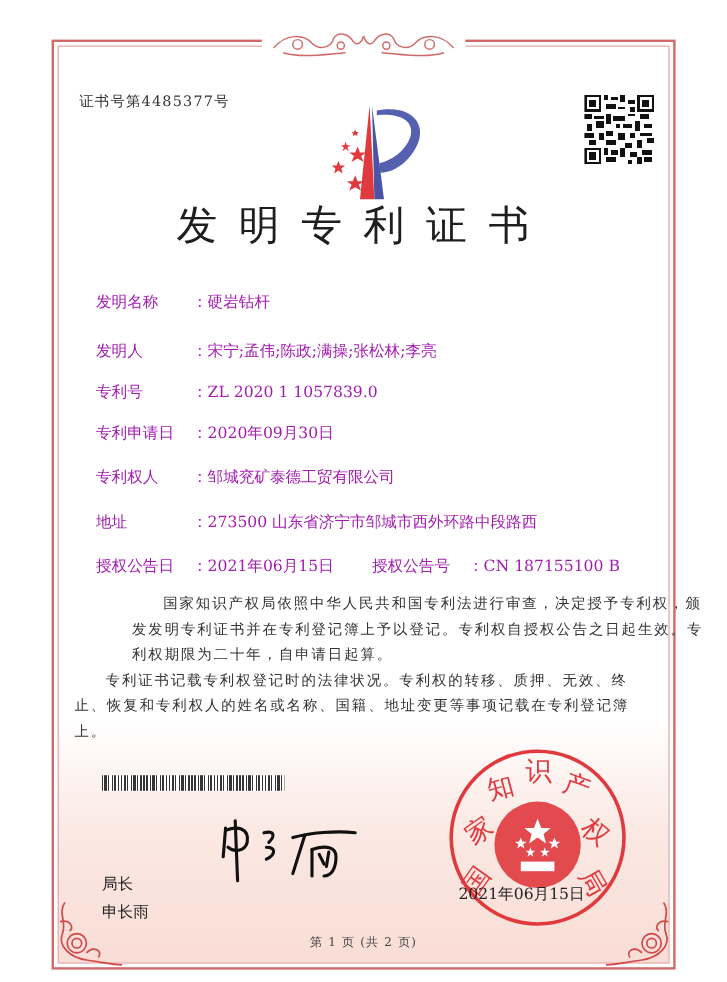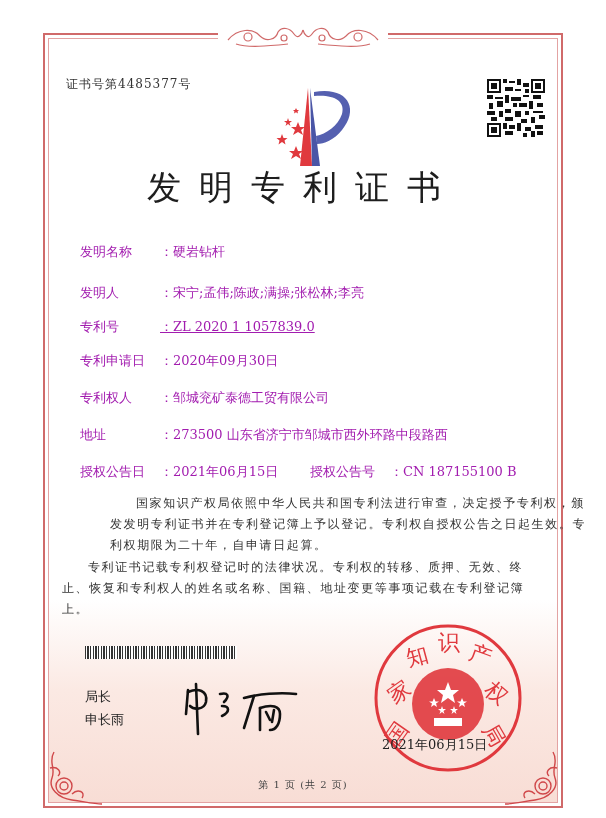--- a/index.html
+++ b/index.html
@@ -20,21 +20,21 @@
   .title { position:absolute; left:0; width:606px; top:165px; text-align:center;
            font-size:34px; letter-spacing:18px; color:#1e1e1e; font-family:"DejaVu Sans","Liberation Sans",sans-serif; font-weight:normal; }
   .field { position:absolute; left:80px; font-size:13px; color:#a21caf; white-space:nowrap; }
   .field .lbl { display:inline-block; width:80px; letter-spacing:0; }
   .lbl-spread { display:inline-flex; justify-content:space-between; width:72px; }
   .para { position:absolute; left:80px; width:470px; font-size:12px; line-height:21px; color:#333;
           text-indent:26px; letter-spacing:1.6px; }
   .barcode { position:absolute; left:85px; top:646px; width:152px; height:13px;
              background:repeating-linear-gradient(90deg,#333 0 1px,#fff 1px 2px,#333 2px 4px,#fff 4px 5px,#333 5px 6px,#fff 6px 8px); }
   .director-title, .director-name { position:absolute; left:85px; font-family:"DejaVu Sans","Liberation Sans",sans-serif;
-            font-size:13px; color:#222; }
+            font-size:13px; color:#222;margin-top:40px; }
   .signature { position:absolute; left:180px; top:680px; width:120px; height:56px; }
   .seal { position:absolute; left:372px; top:622px; width:152px; height:152px; }
   .seal-date { position:absolute; left:382px; top:736px; font-size:13px; color:#222; }
   .page-no { position:absolute; left:0; width:606px; top:778px; text-align:center; font-size:10px; color:#444; letter-spacing:1px; }
 </style>
 </head>
 <body>
 
 <div class="page">
   <div class="bottom-tint"></div>
@@ -138,21 +138,21 @@
   </svg>
 
   <div class="title">发明专利证书</div>
 
   <div class="field" style="top:243px;">
     <span class="lbl lbl-spread"><span>发</span><span>明</span><span>名</span><span>称</span></span><span>：</span><span>硬岩钻杆</span>
   </div>
   <div class="field" style="top:284px;">
     <span class="lbl lbl-spread"><span>发</span><span>明</span><span>人</span></span><span>：</span><span>宋宁;孟伟;陈政;满操;张松林;李亮</span>
   </div>
-  <div class="field" style="top:318px;text-decoration:underline;">
+  <div class="field" style="top:318px;">
     <span class="lbl lbl-spread"><span>专</span><span>利</span><span>号</span></span><span>：</span><span>ZL 2020 1 1057839.0</span>
   </div>
   <div class="field" style="top:352px;">
     <span class="lbl lbl-spread"><span>专</span><span>利</span><span>申</span><span>请</span><span>日</span></span><span>：</span><span>2020年09月30日</span>
   </div>
   <div class="field" style="top:389px;">
     <span class="lbl lbl-spread"><span>专</span><span>利</span><span>权</span><span>人</span></span><span>：</span><span>邹城兖矿泰德工贸有限公司</span>
   </div>
   <div class="field" style="top:426px;">
     <span class="lbl lbl-spread"><span>地</span><span>址</span></span><span>：</span><span>273500 山东省济宁市邹城市西外环路中段路西</span>

